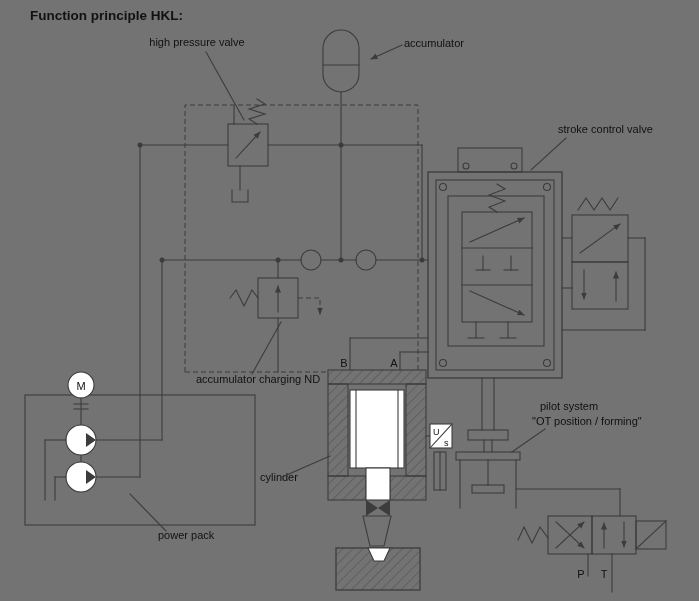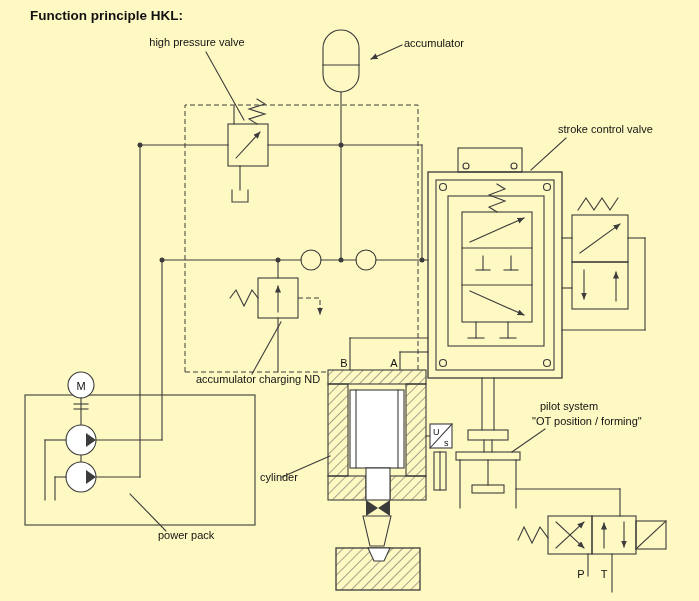--- a/index.html
+++ b/index.html
@@ -1,16 +1,16 @@
 <!DOCTYPE html>
 <html><head>
 <meta charset="utf-8">
 <style>
   html,body{margin:0;padding:0;background:#ffffff;}
-  .wrap{position:relative;width:699px;height:601px;background:#fef9c3;overflow:hidden;}
+  .wrap{position:relative;width:699px;height:601px;background:#737373;overflow:hidden;}
   svg{display:block;}
   .s{stroke:#3c3c3c;stroke-width:1.1;fill:none;stroke-linecap:square;}
   .s2{stroke:#3c3c3c;stroke-width:1.3;fill:none;}
   .sd{stroke:#3c3c3c;stroke-width:1;fill:none;stroke-dasharray:5 3;}
   .f{fill:#3c3c3c;stroke:none;}
   .wfill{fill:#ffffff;}
   .hfill{fill:url(#hatch);}
   .lbl{font-family:"Liberation Sans",sans-serif;font-size:11px;fill:#111111;}
   .lbl-s{font-family:"Liberation Sans",sans-serif;font-size:9px;fill:#111111;}
   .ttl{font-family:"Liberation Sans",sans-serif;font-size:13.5px;font-weight:bold;fill:#111111;}

